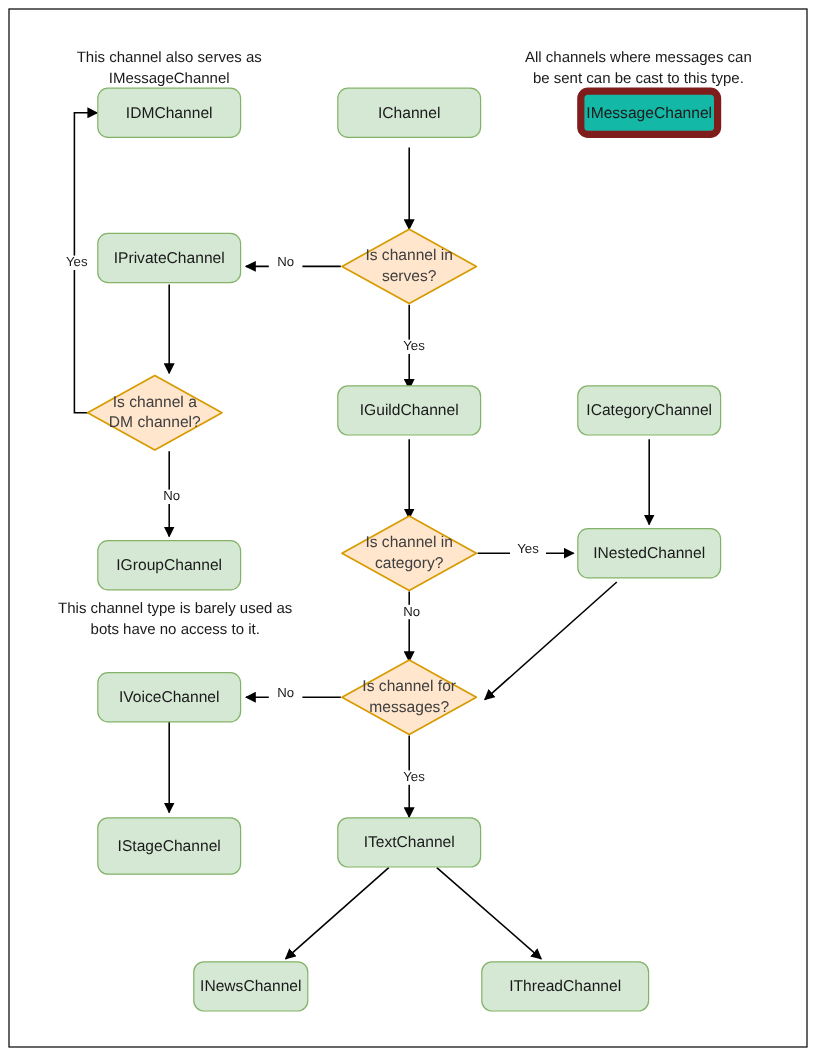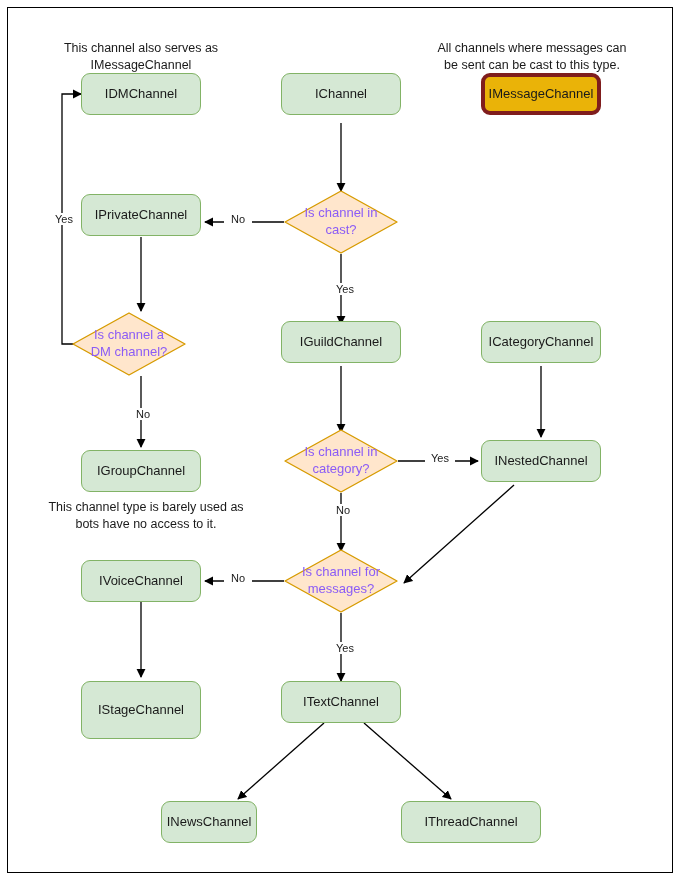--- a/index.html
+++ b/index.html
@@ -1,21 +1,21 @@
 <!DOCTYPE html>
 <html><head>
 <meta charset="utf-8">
 <style>
   html,body{margin:0;padding:0;background:#ffffff;}
   body{width:682px;height:882px;font-family:"Liberation Sans",sans-serif;}
   #canvas{position:absolute;left:7px;top:7px;width:666px;height:866px;border:1px solid #000000;background:#ffffff;box-sizing:border-box;}
   .node{position:absolute;box-sizing:border-box;border-radius:9px;display:flex;align-items:center;justify-content:center;text-align:center;font-size:13px;color:#1a1a1a;line-height:1.25;}
   .green{background:#d5e8d4;border:1px solid #82b366;}
-  .blue{background:#eab308;border:4px solid #7f1d1d;}
-  .diamond{position:absolute;display:flex;align-items:center;justify-content:center;text-align:center;font-size:13px;color:#8b5cf6;line-height:1.3;}
+  .blue{background:#14b8a6;border:6px solid #7f1d1d;}
+  .diamond{position:absolute;display:flex;align-items:center;justify-content:center;text-align:center;font-size:13px;color:#404040;line-height:1.3;}
   .diamond .dlabel{position:relative;z-index:2;}
   .diamond svg{position:absolute;left:0;top:0;}
   .note{position:absolute;font-size:12.5px;color:#1a1a1a;text-align:center;line-height:1.35;}
   .edgelabel{position:absolute;font-size:11px;color:#1a1a1a;background:#ffffff;padding:0 2px;text-align:center;}
   #edges{position:absolute;left:0;top:0;width:666px;height:866px;pointer-events:none;}
 </style>
 </head>
 <body>
 
 <div id="canvas">
@@ -105,39 +105,39 @@
   </div>
 
   <div class="node green" style="left:73px;top:552px;width:120px;height:42px;">
     <span>IVoiceChannel</span>
   </div>
 
   <div class="node green" style="left:273px;top:673px;width:120px;height:42px;">
     <span>ITextChannel</span>
   </div>
 
-  <div class="node green" style="left:73px;top:673px;width:120px;height:58px;">
+  <div class="node green" style="left:73px;top:673px;width:120px;height:48px;">
     <span>IStageChannel</span>
   </div>
 
   <div class="node green" style="left:153px;top:793px;width:96px;height:42px;">
     <span>INewsChannel</span>
   </div>
 
   <div class="node green" style="left:393px;top:793px;width:140px;height:42px;">
     <span>IThreadChannel</span>
   </div>
 
   <div class="diamond" style="left:276px;top:182px;width:114px;height:64px;">
     <svg width="114" height="64" viewBox="0 0 114 64" xmlns="http://www.w3.org/2000/svg">
       <polygon points="57,1 113,32 57,63 1,32" fill="#ffe6cc" stroke="#d79b00" stroke-width="1.4" stroke-linejoin="round"></polygon>
     </svg>
     <span class="dlabel">
       <span>Is channel in</span><br>
-      <span>cast?</span>
+      <span>serves?</span>
     </span>
   </div>
 
   <div class="diamond" style="left:64px;top:304px;width:114px;height:64px;">
     <svg width="114" height="64" viewBox="0 0 114 64" xmlns="http://www.w3.org/2000/svg">
       <polygon points="57,1 113,32 57,63 1,32" fill="#ffe6cc" stroke="#d79b00" stroke-width="1.4" stroke-linejoin="round"></polygon>
     </svg>
     <span class="dlabel">
       <span>Is channel a</span><br>
       <span>DM channel?</span>

